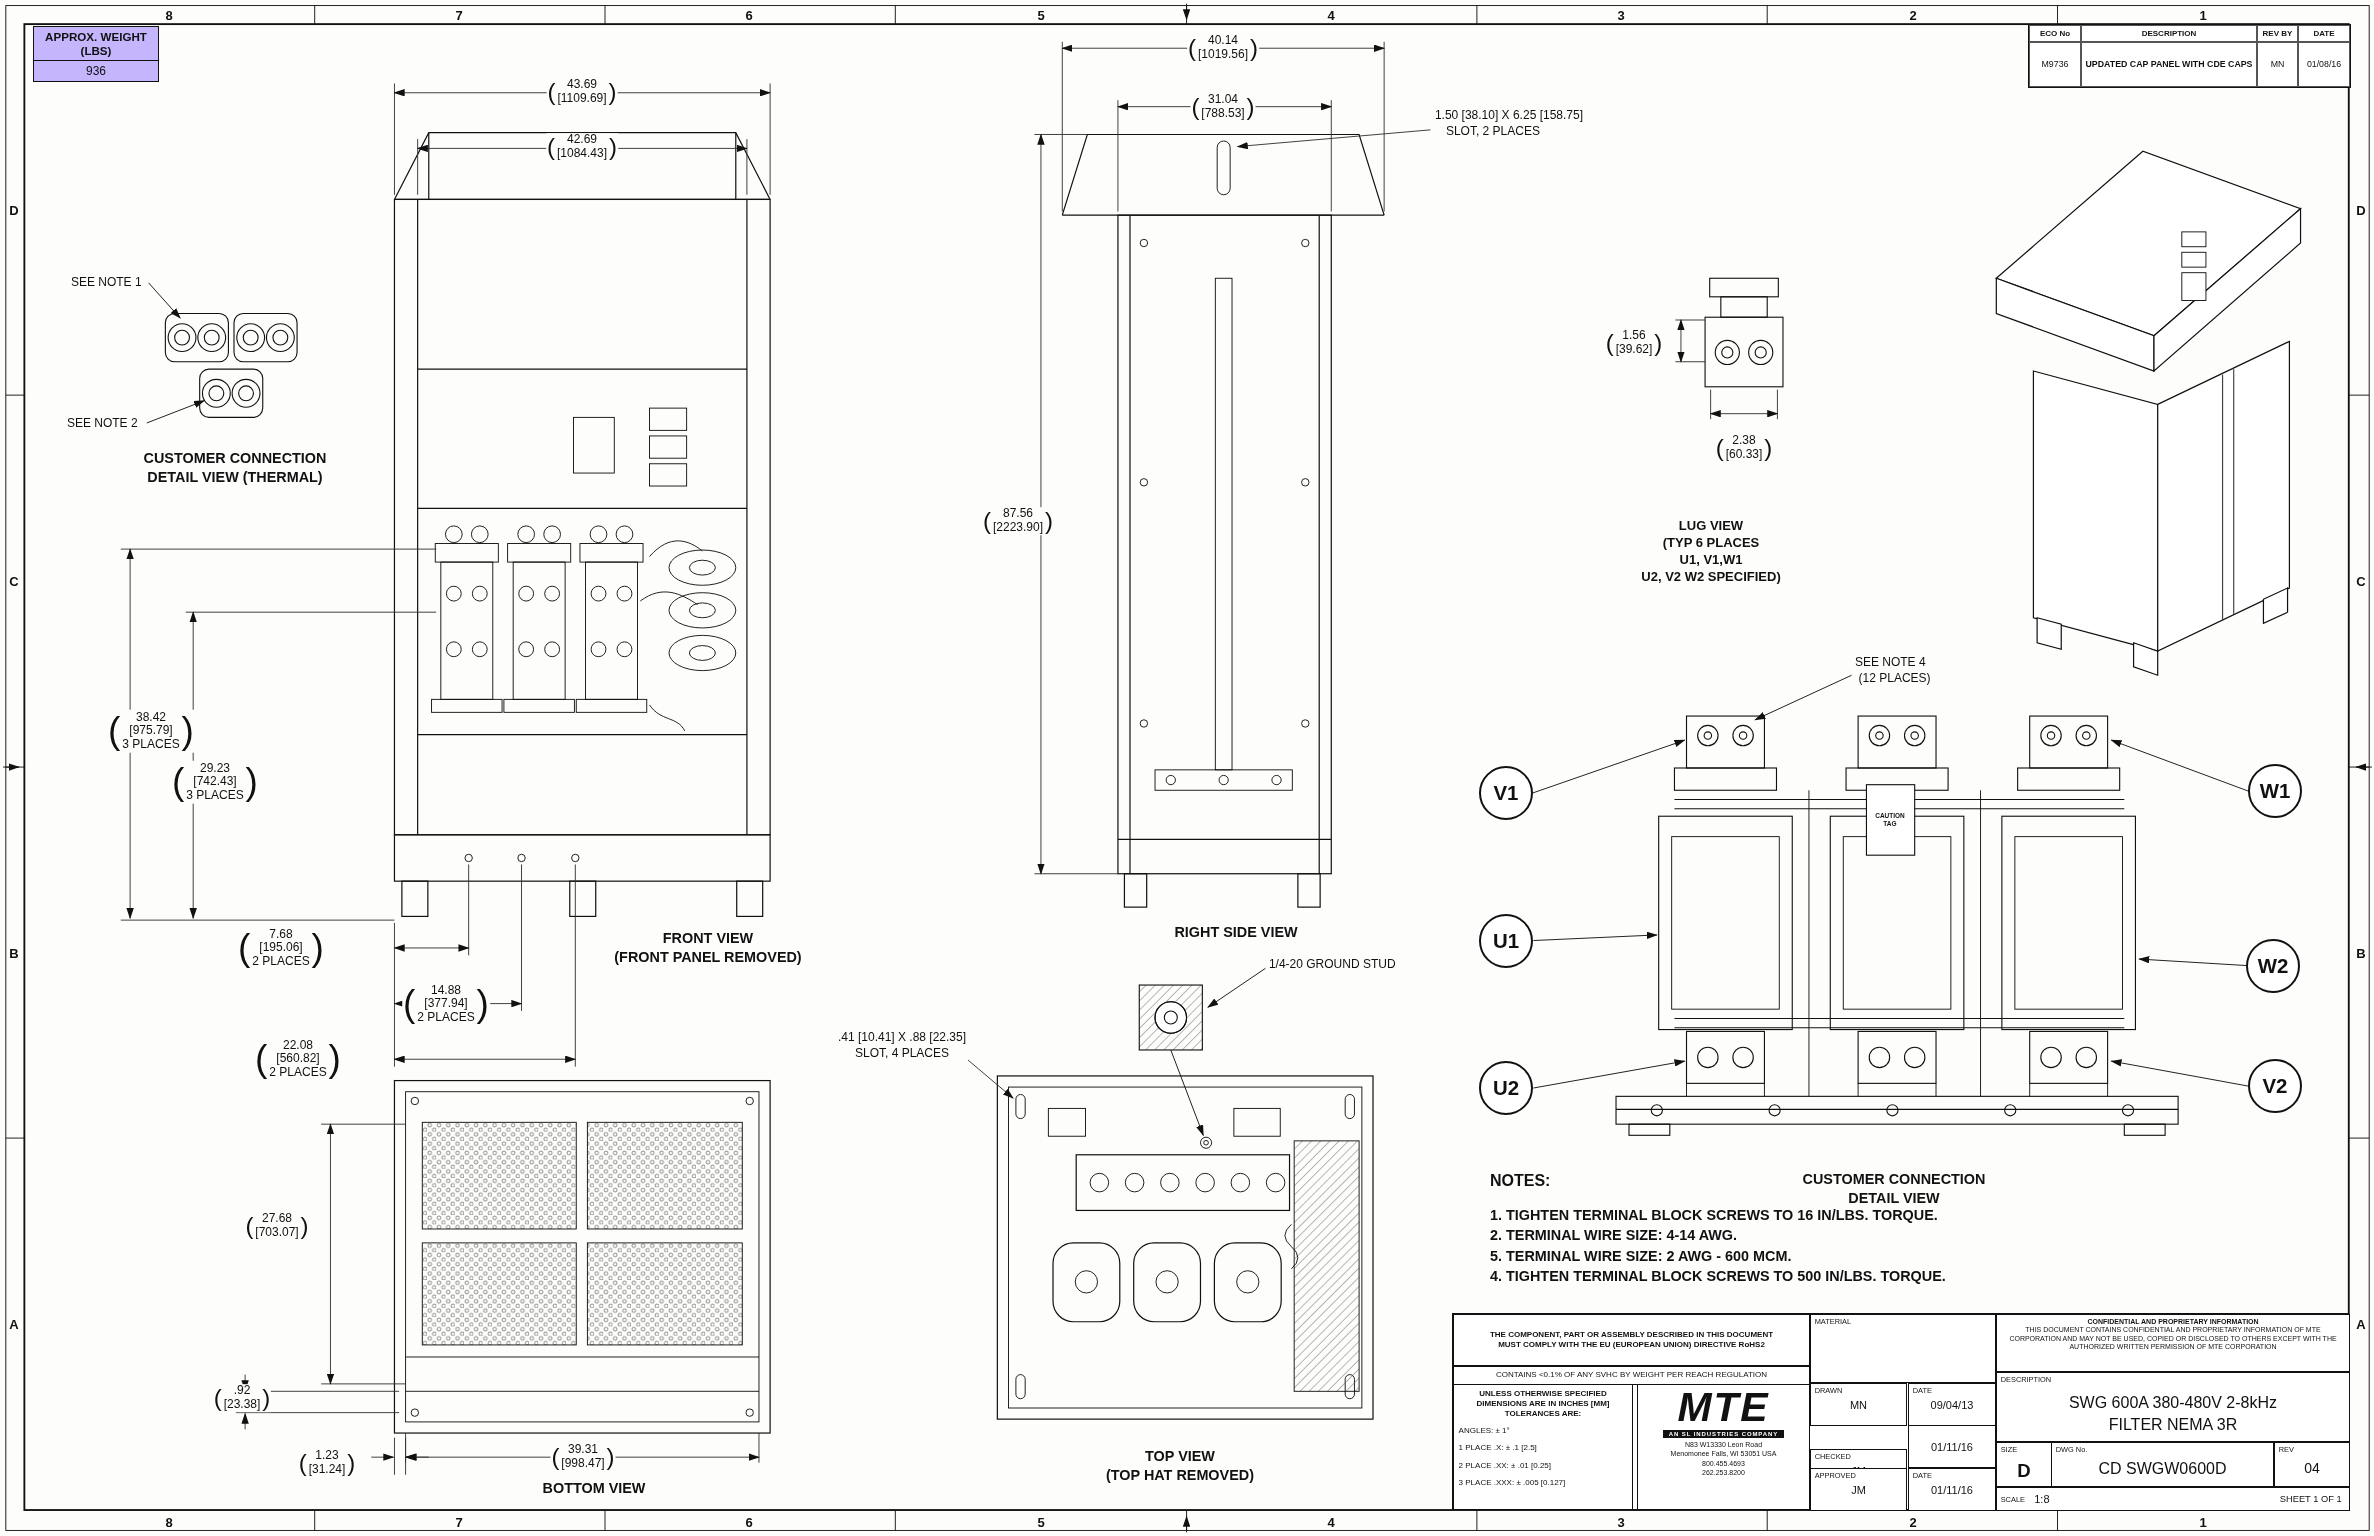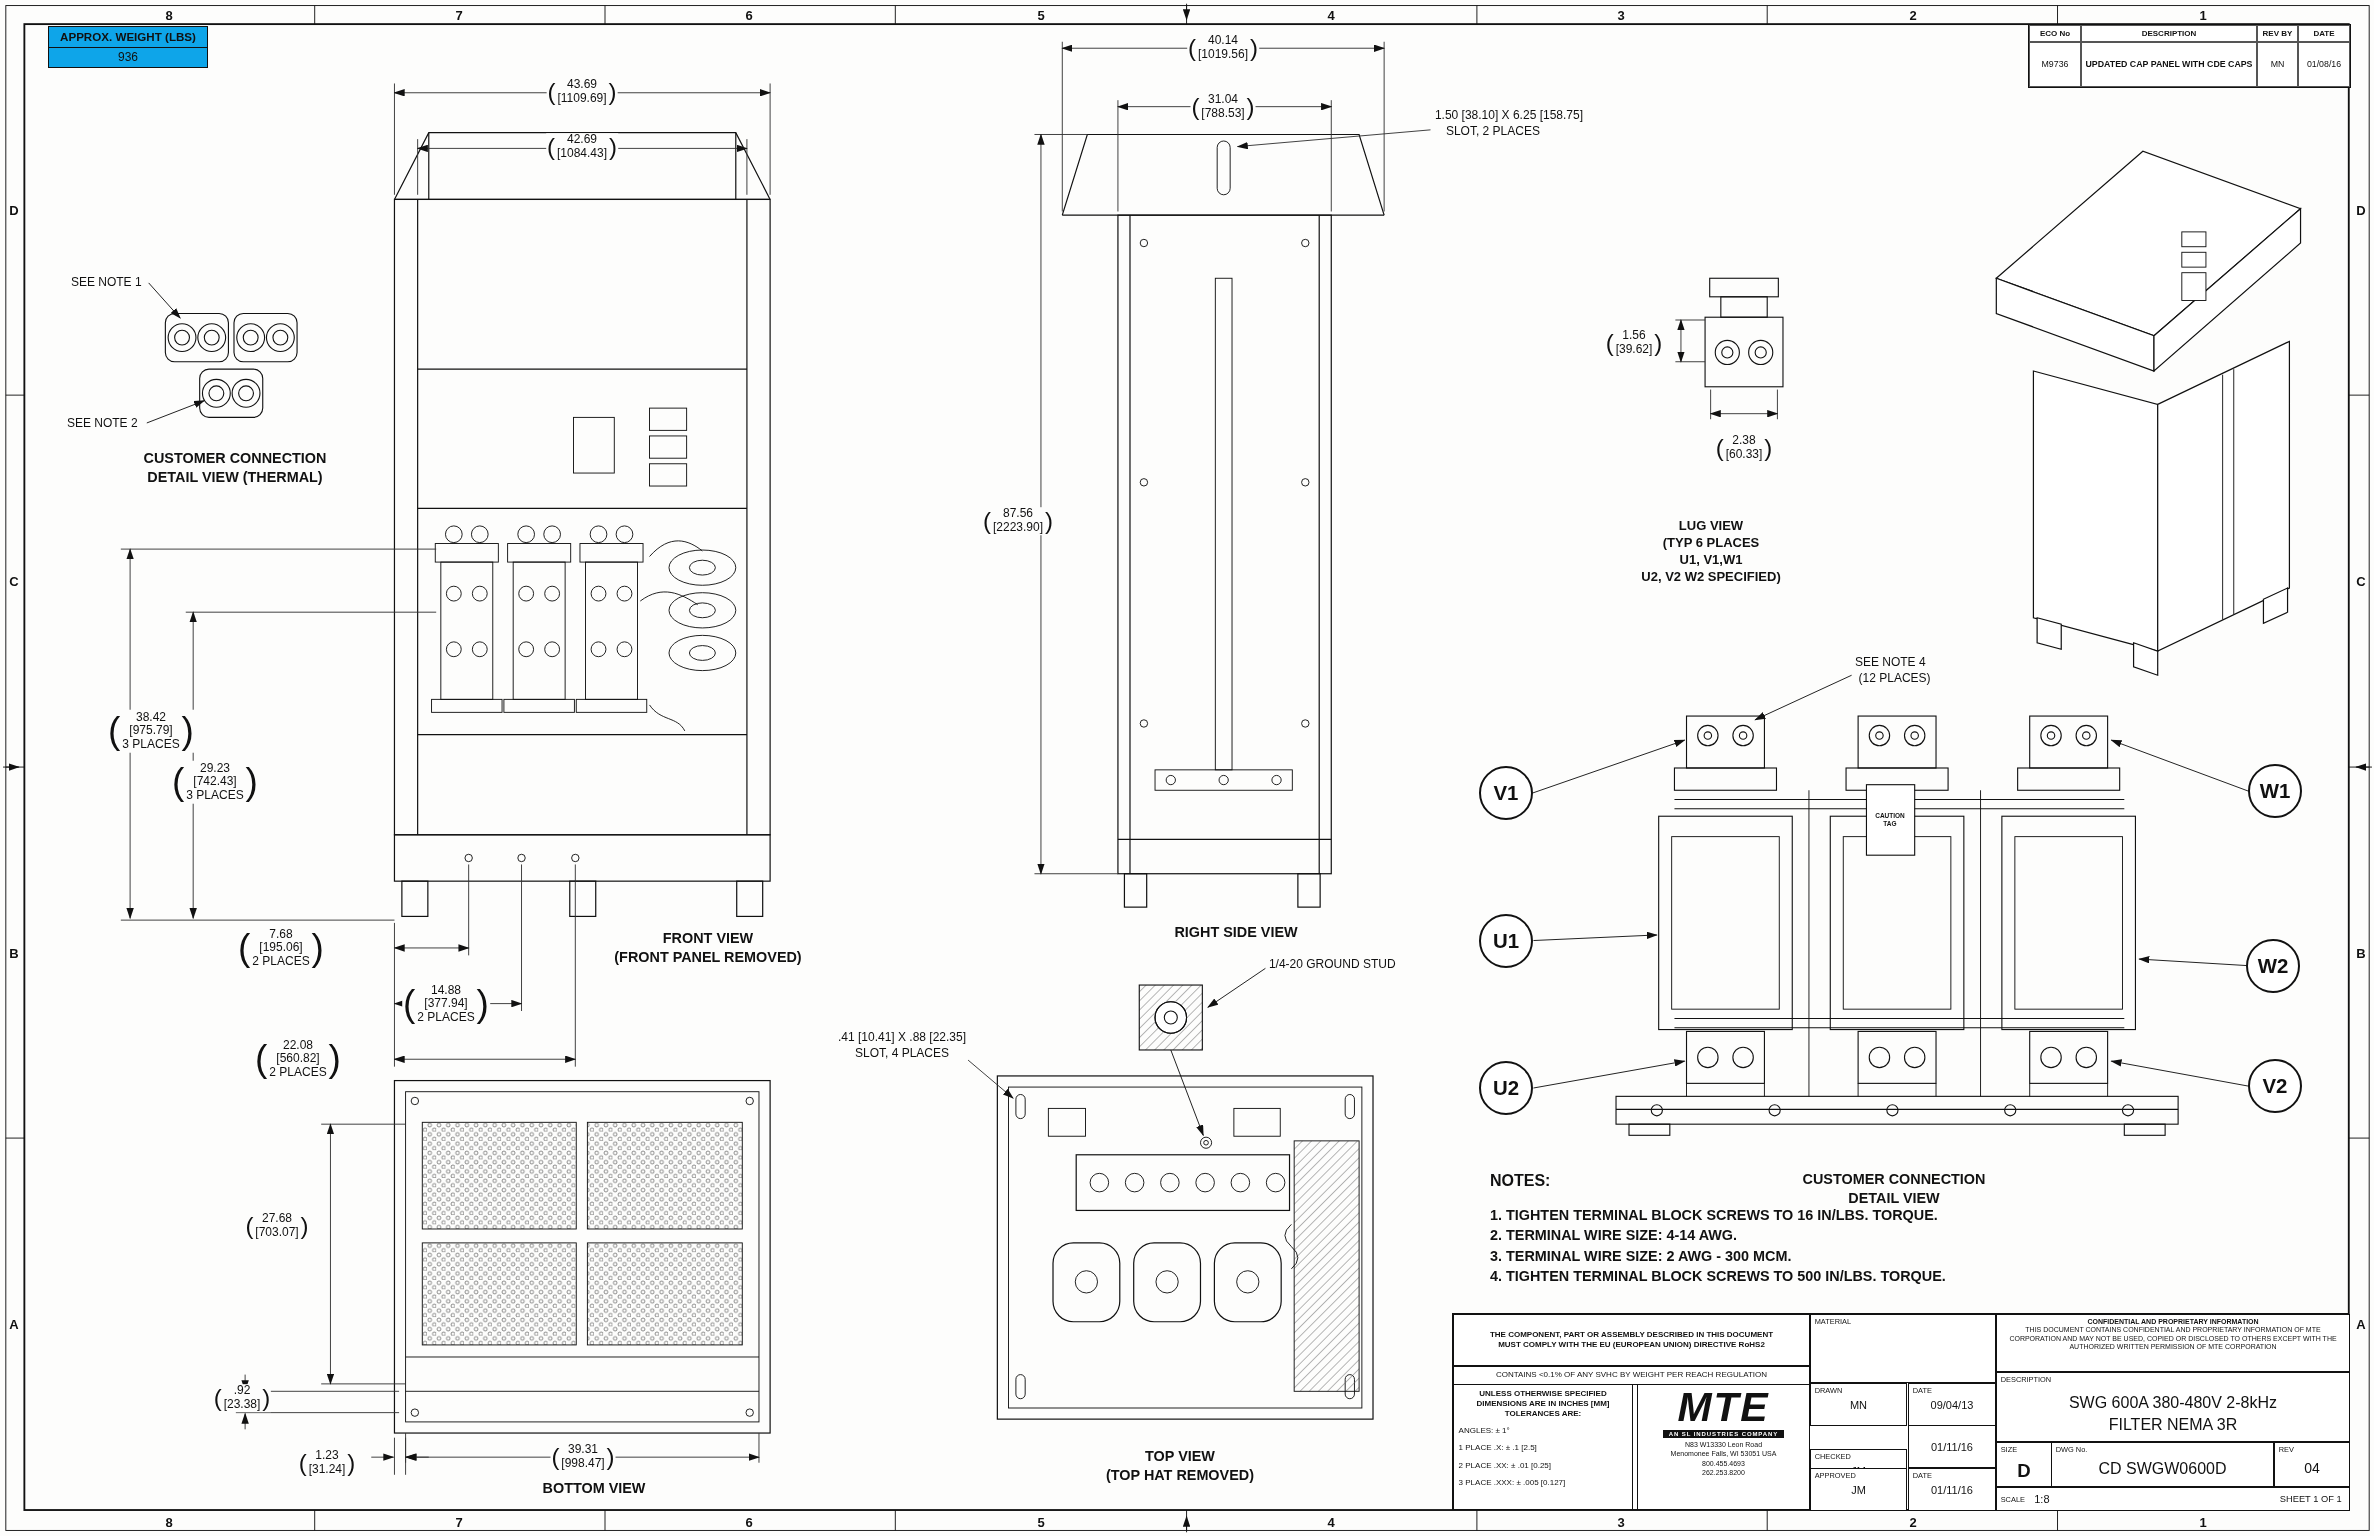--- a/index.html
+++ b/index.html
@@ -13,21 +13,21 @@
 .dim{position:absolute;transform:translate(-50%,-50%);display:flex;align-items:center;background:#fdfdfc;padding:0 0.9px;font-size:12px;line-height:1.15;white-space:nowrap;}
 .dim .stack{display:flex;flex-direction:column;align-items:center;}
 .dim.paren::before{content:"(";font-weight:400;font-size:24px;margin-right:1.9px;color:#111;}
 .dim.paren::after{content:")";font-weight:400;font-size:24px;margin-left:1.9px;color:#111;}
 .dim.p3::before,.dim.p3::after{font-size:37px;}
 .callout{position:absolute;font-size:12px;line-height:1.3;white-space:nowrap;background:#fdfdfc;padding:0 1.9px;}
 .term{position:absolute;width:54px;height:54px;transform:translate(-50%,-50%);border:2.3px solid #111;border-radius:50%;background:#fff;display:flex;align-items:center;justify-content:center;font-size:20.4px;font-weight:bold;}
 .notes{position:absolute;}
 .notes-title{font-size:16px;font-weight:bold;margin-bottom:15px;}
 .note-item{font-size:14.4px;font-weight:bold;line-height:20.4px;white-space:nowrap;}
-.wbox{position:absolute;border:1.4px solid #111;background:#0ea5e9;width:160px;margin-left:15px;}
+.wbox{position:absolute;border:1.4px solid #111;background:#c4b5fd;width:126px;}
 .wtitle{font-size:11.6px;font-weight:bold;text-align:center;line-height:1.2;padding:2.8px 1.9px;border-bottom:1.4px solid #111;}
 .wval{font-size:12px;text-align:center;padding:2.8px 1.9px;}
 .revtab{position:absolute;display:grid;grid-template-columns:52px 176px 41px 52px;grid-template-rows:16.7px 45px;border:1.4px solid #111;background:#fff;}
 .revtab>div{border:0.5px solid #555;display:flex;align-items:center;justify-content:center;text-align:center;font-size:8.8px;padding:0.9px;}
 .revtab>div.hd{font-size:8px;font-weight:bold;}
 .revtab .descv{font-weight:bold;line-height:1.25;}
 .tblock{position:absolute;border:1.9px solid #111;background:#fff;}
 .tcell{position:absolute;border:0.9px solid #111;overflow:hidden;background:#fff;}
 .tiny{font-size:8px;line-height:1.25;}
 .micro{font-size:7px;line-height:1.2;}
@@ -553,21 +553,21 @@
 <div class="term" style="left:1506px;top:941px">U1</div>
 <div class="term" style="left:1506px;top:1088px">U2</div>
 <div class="term" style="left:2275px;top:791px">W1</div>
 <div class="term" style="left:2273px;top:966px">W2</div>
 <div class="term" style="left:2275px;top:1086px">V2</div>
 
 <div class="notes" style="left:1490px;top:1172px;">
 <div class="notes-title">NOTES:</div>
 <div class="note-item">1.  TIGHTEN TERMINAL BLOCK SCREWS TO 16 IN/LBS. TORQUE.</div>
 <div class="note-item">2.  TERMINAL WIRE SIZE: 4-14 AWG.</div>
-<div class="note-item">3.  TERMINAL WIRE SIZE: 2 AWG - 300 MCM.</div>
+<div class="note-item">5.  TERMINAL WIRE SIZE: 2 AWG - 600 MCM.</div>
 <div class="note-item">4.  TIGHTEN TERMINAL BLOCK SCREWS TO 500 IN/LBS. TORQUE.</div>
 </div>
 
 <div class="tblock" style="left:1452px;top:1313px;width:897px;height:197px;">
 <div class="tcell" style="left:0;top:0;width:357px;height:52px;display:flex;flex-direction:column;justify-content:center;">
 <div class="tiny b center">THE COMPONENT, PART OR ASSEMBLY DESCRIBED IN THIS DOCUMENT</div>
 <div class="tiny b center">MUST COMPLY WITH THE EU (EUROPEAN UNION) DIRECTIVE RoHS2</div>
 </div>
 <div class="tcell" style="left:0;top:52px;width:357px;height:18.6px;display:flex;align-items:center;justify-content:center;">
 <div class="tiny center">CONTAINS &lt;0.1% OF ANY SVHC BY WEIGHT PER REACH REGULATION</div>

